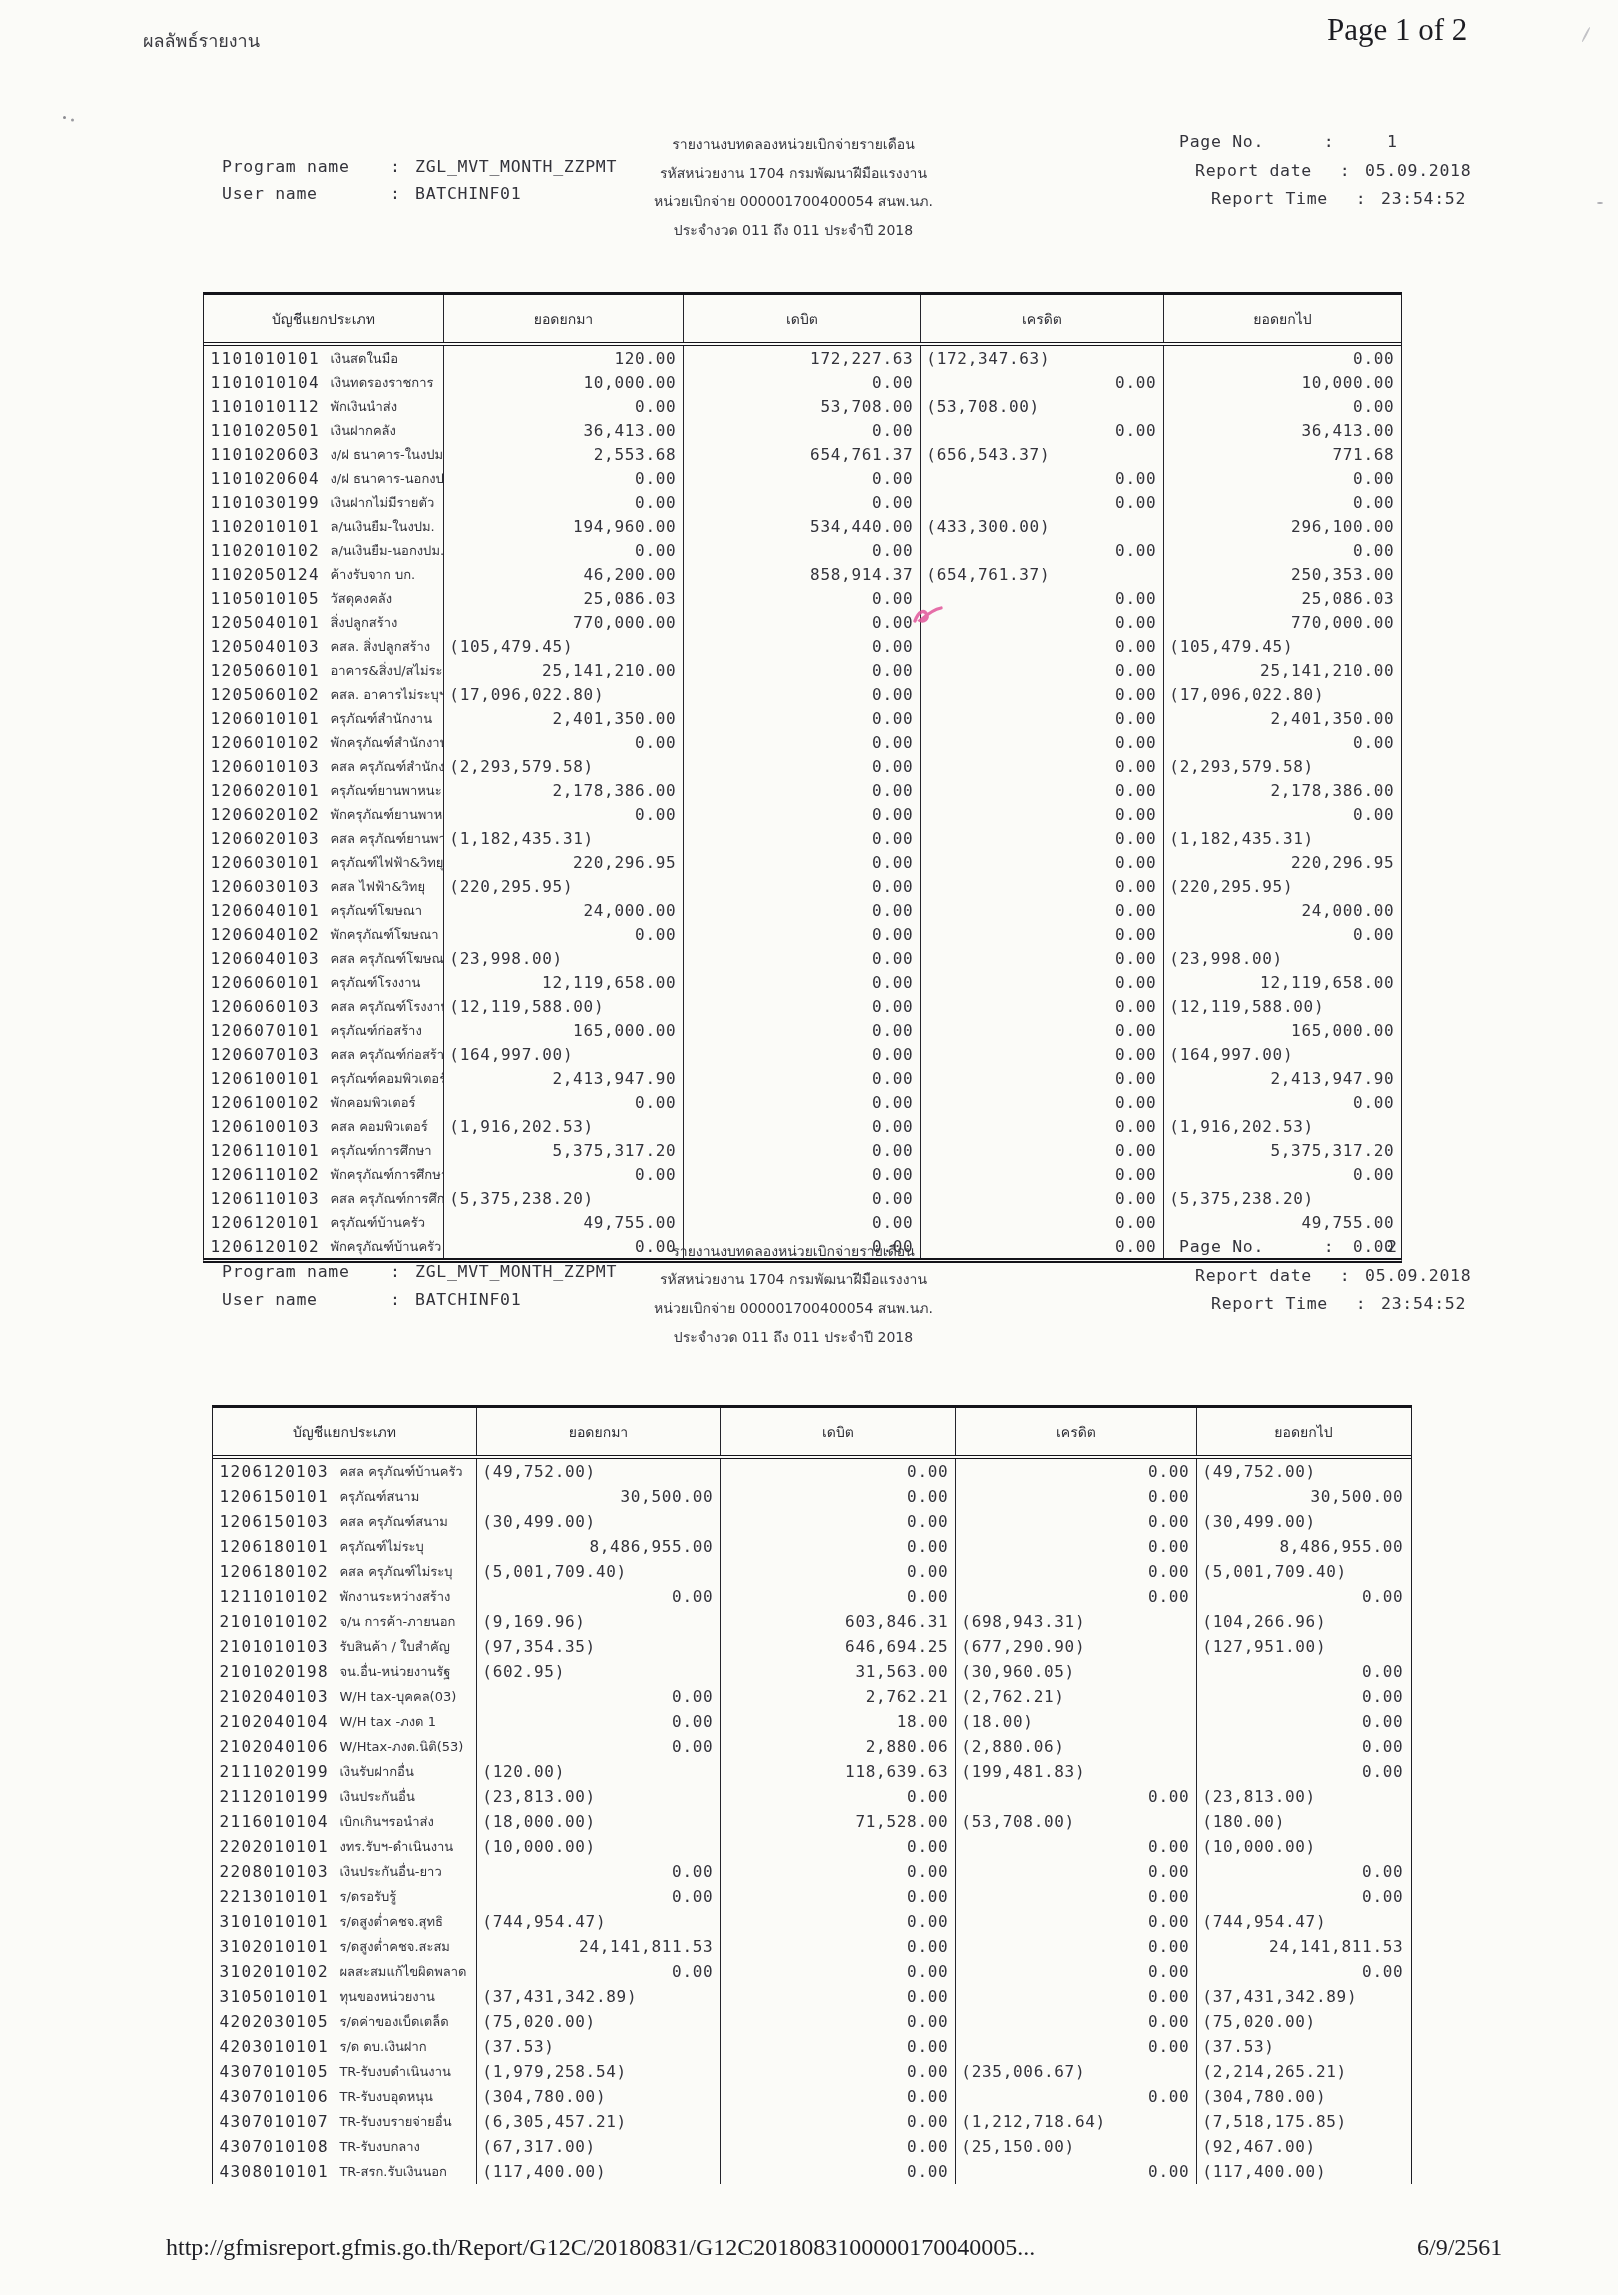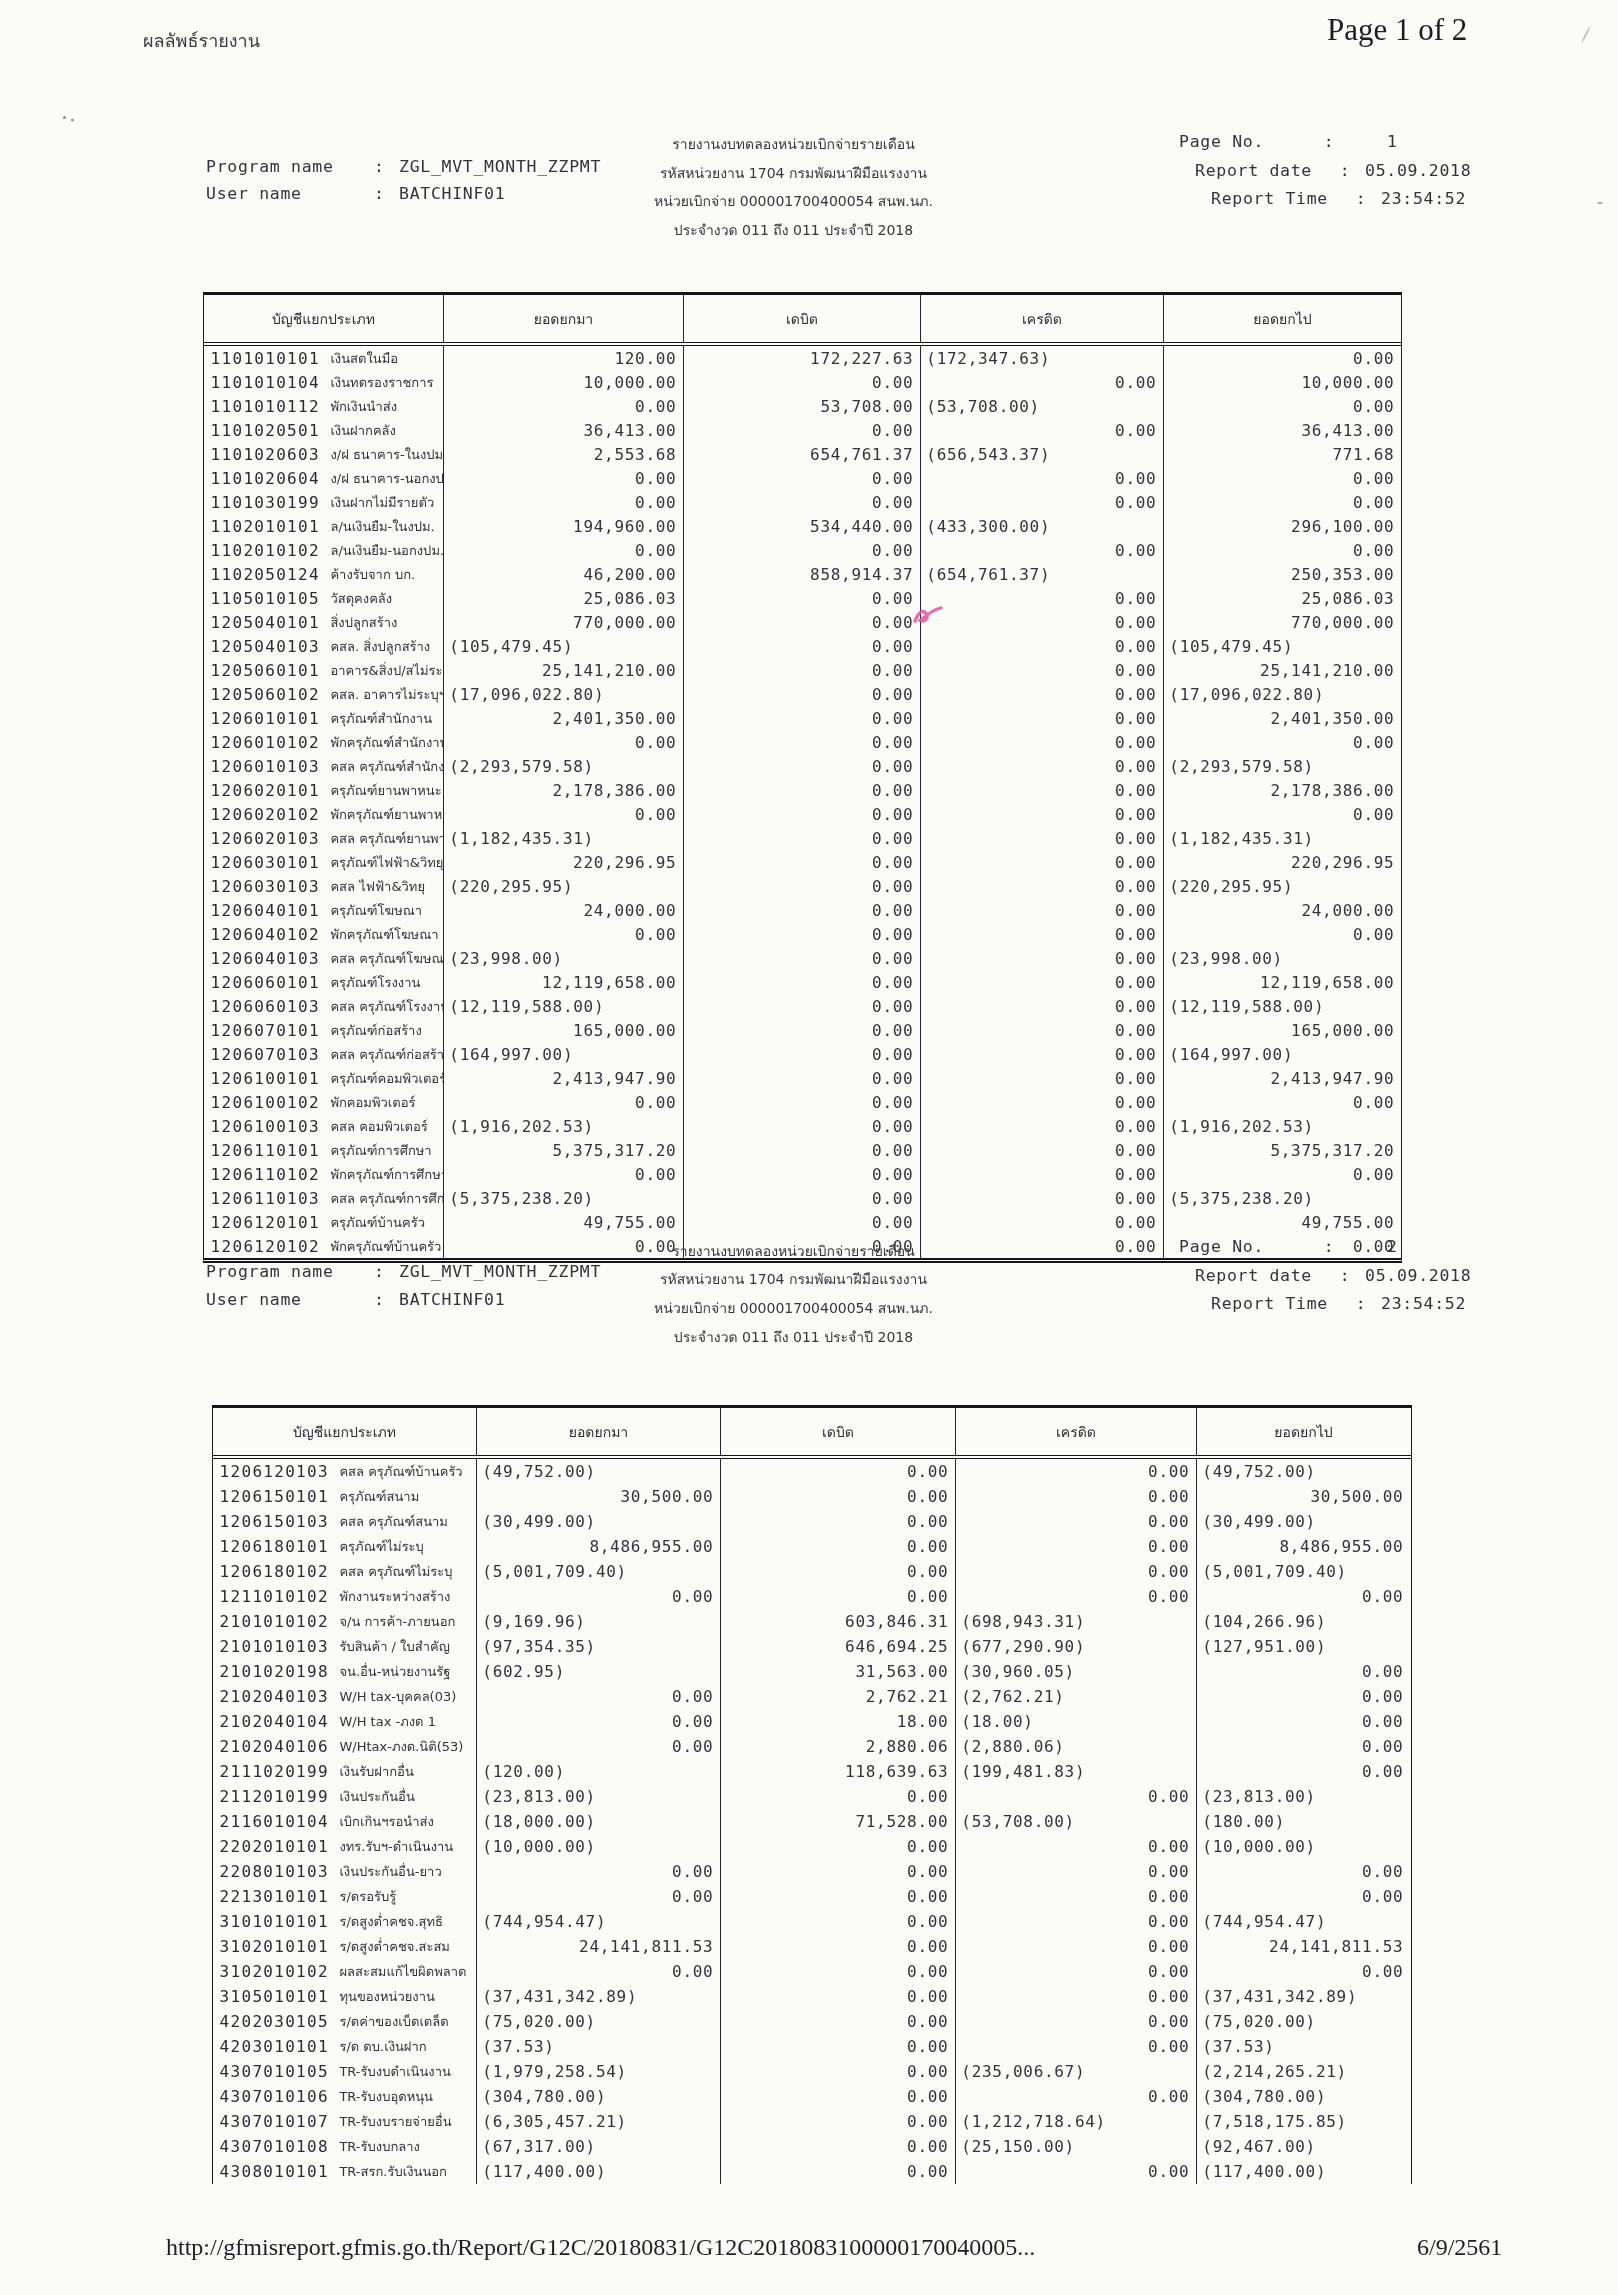--- a/index.html
+++ b/index.html
@@ -6,21 +6,21 @@
   .page{position:relative;width:1618px;height:2295px;background:#fbfbf8;overflow:hidden;
         color:#2c2c34;font-family:"DejaVu Sans",sans-serif;}
   
   .doc-title{position:absolute;left:111px;top:26px;font-size:18px;color:#3a3a40;margin-left:32px;}
   .page-indicator{position:absolute;left:1327px;top:12px;font-family:"Liberation Serif",serif;
         font-size:31px;color:#1c1c22;}
   
   .hline{position:absolute;font-family:"DejaVu Sans Mono",monospace;font-size:16.5px;
         letter-spacing:0.7px;color:#33333b;white-space:pre;display:flex;}
   .hlabel{display:inline-block;}
-  .hl-left .hlabel{width:168px;}
+  .hl-left .hlabel{width:168px;margin-left:16px;}
   .hl-left .hcolon{width:25px;}
   .centerblock{position:absolute;left:596px;width:395px;text-align:center;}
   .cline{position:absolute;left:0;width:100%;font-size:14px;color:#36363e;white-space:nowrap;}
   .rline{position:absolute;font-family:"DejaVu Sans Mono",monospace;font-size:16.5px;
         letter-spacing:0.7px;color:#33333b;display:flex;justify-content:space-between;}
   .rline .hlabel{width:130px;}
   .rline .hcolon{width:40px;text-align:center;}
   .rline .hval{}
   .rline.pageno .hval{padding-left:38px;}
   

